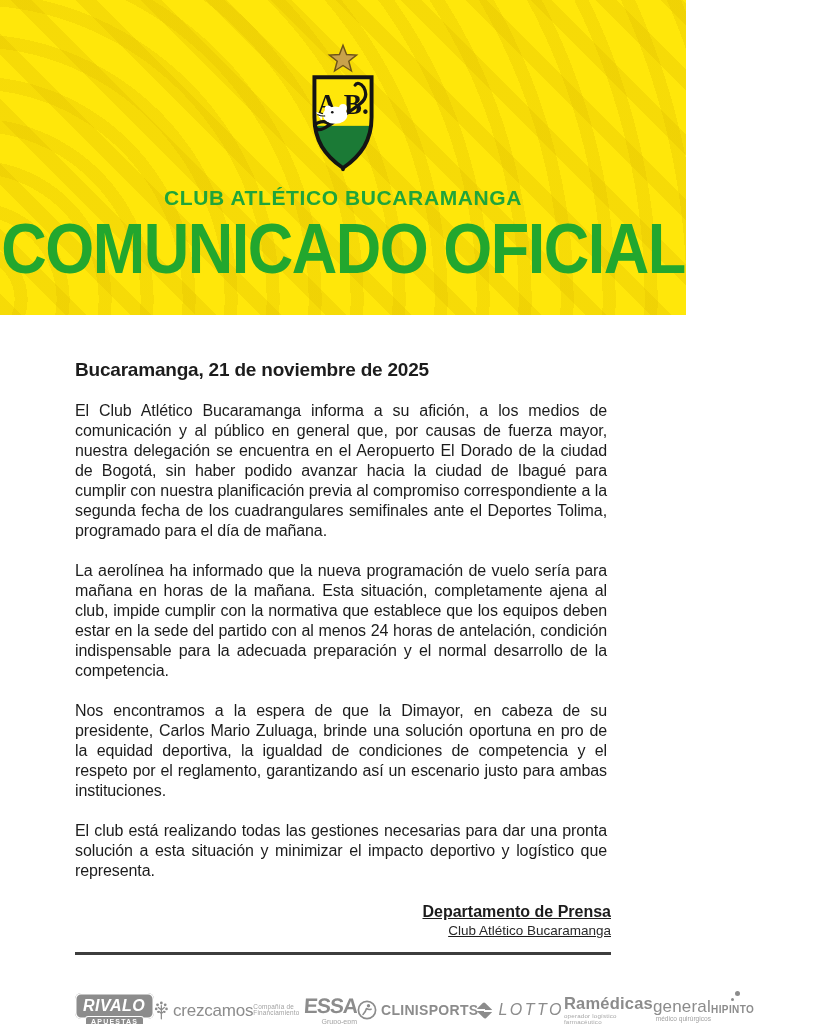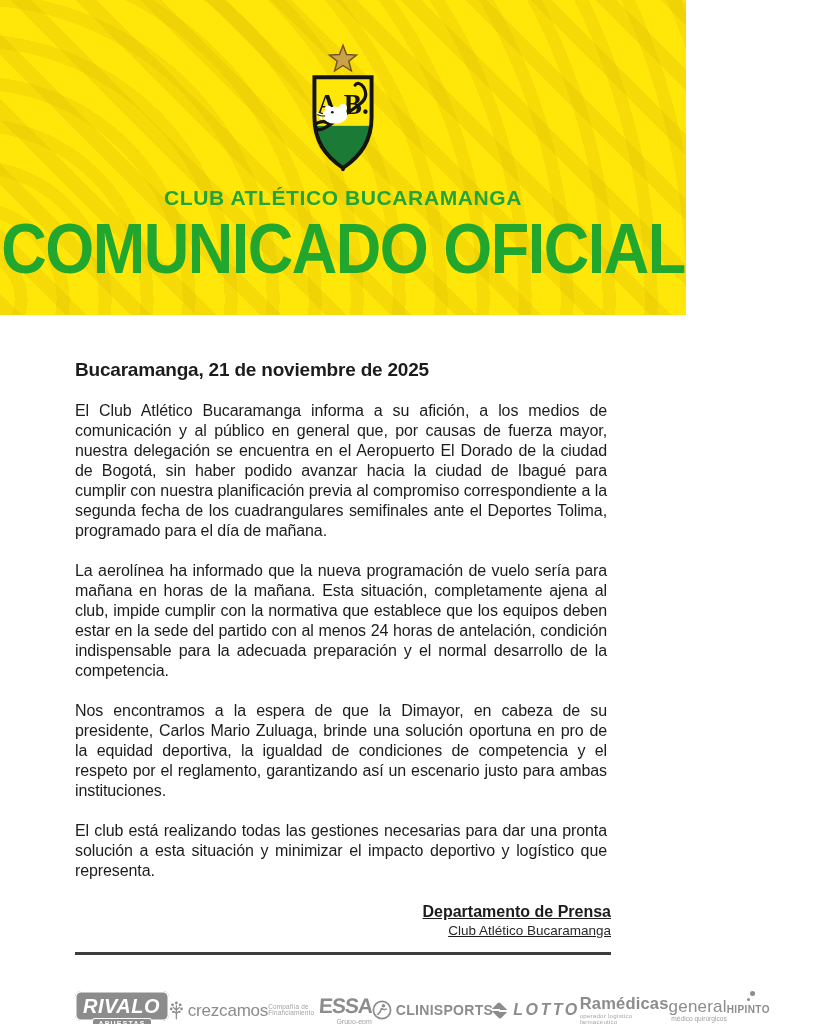--- a/index.html
+++ b/index.html
@@ -50,21 +50,21 @@
   
   .sponsors{
     margin-top:24px;height:62px;
     display:flex;align-items:center;justify-content:space-between;
     color:#8C8C8C;
   }
   .sp{display:flex;flex-direction:column;align-items:center;line-height:1;}
 
   .riv-main{
     background:#8C8C8C;color:#fff;font-weight:800;font-style:italic;
-    font-size:20px;letter-spacing:0.5px;padding:5px 9px 5px 8px;border-radius:6px;
+    font-size:16px;letter-spacing:0.5px;padding:5px 9px 5px 8px;border-radius:6px;
     box-shadow:inset 0 0 0 1.5px #fff;
   }
   .riv-sub{
     background:#8C8C8C;color:#fff;font-weight:700;font-size:7px;letter-spacing:1.2px;
     padding:2px 6px;border-radius:3px;box-shadow:inset 0 0 0 1px #fff;
     margin-top:-3px;position:relative;
   }
 
   .sp-row{flex-direction:row;align-items:center;gap:4px;}
   .crez-col{display:flex;flex-direction:row;align-items:flex-start;}
@@ -75,21 +75,21 @@
   .essa-sub{font-size:7px;color:#A2A2A2;margin-top:2px;align-self:flex-end;}
 
   .clini-name{font-size:14px;font-weight:800;letter-spacing:0.3px;}
 
   .lotto-diamond{
     width:13px;height:13px;border-radius:2px;
     background:linear-gradient(135deg,#8C8C8C 44%,#ffffff 44% 56%,#8C8C8C 56%);
     transform:rotate(45deg) scaleY(0.9);
     display:inline-block;margin-right:3px;
   }
-  .lotto-name{font-size:16px;font-weight:700;font-style:italic;letter-spacing:2.5px;}
+  .lotto-name{font-size:16px;font-weight:400;font-style:italic;letter-spacing:2.5px;}
 
   .rame-name{font-size:16.5px;font-weight:700;letter-spacing:0.2px;}
   .rame-sub{font-size:6.2px;color:#A6A6A6;margin-top:2px;letter-spacing:0.2px;}
 
   .oper-name{font-size:17px;font-weight:500;letter-spacing:0.2px;}
   .oper-sub{font-size:6.6px;color:#A2A2A2;margin-top:1px;align-self:flex-end;}
 
   .hip-wrap{position:relative;}
   .hip-name{font-size:10px;font-weight:900;letter-spacing:0.4px;}
   .hip-dot-small{position:absolute;top:-7px;left:47%;width:3px;height:3px;border-radius:50%;background:#8C8C8C;}

